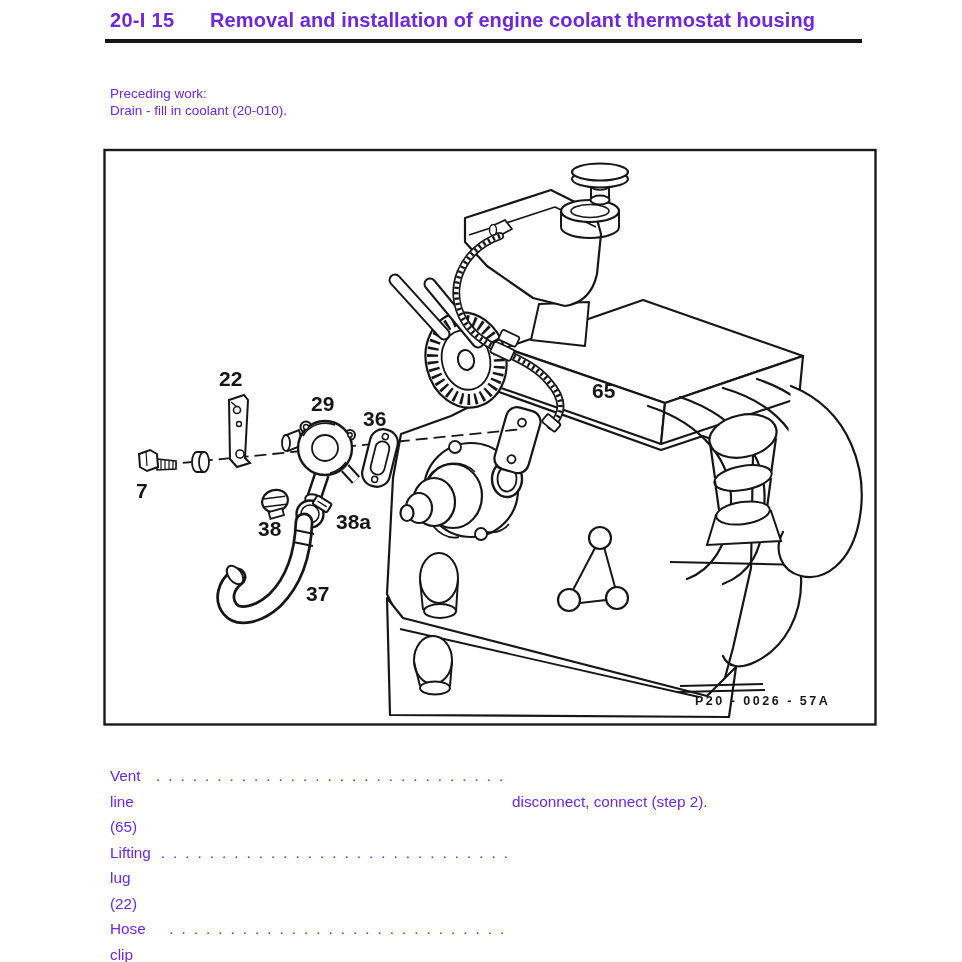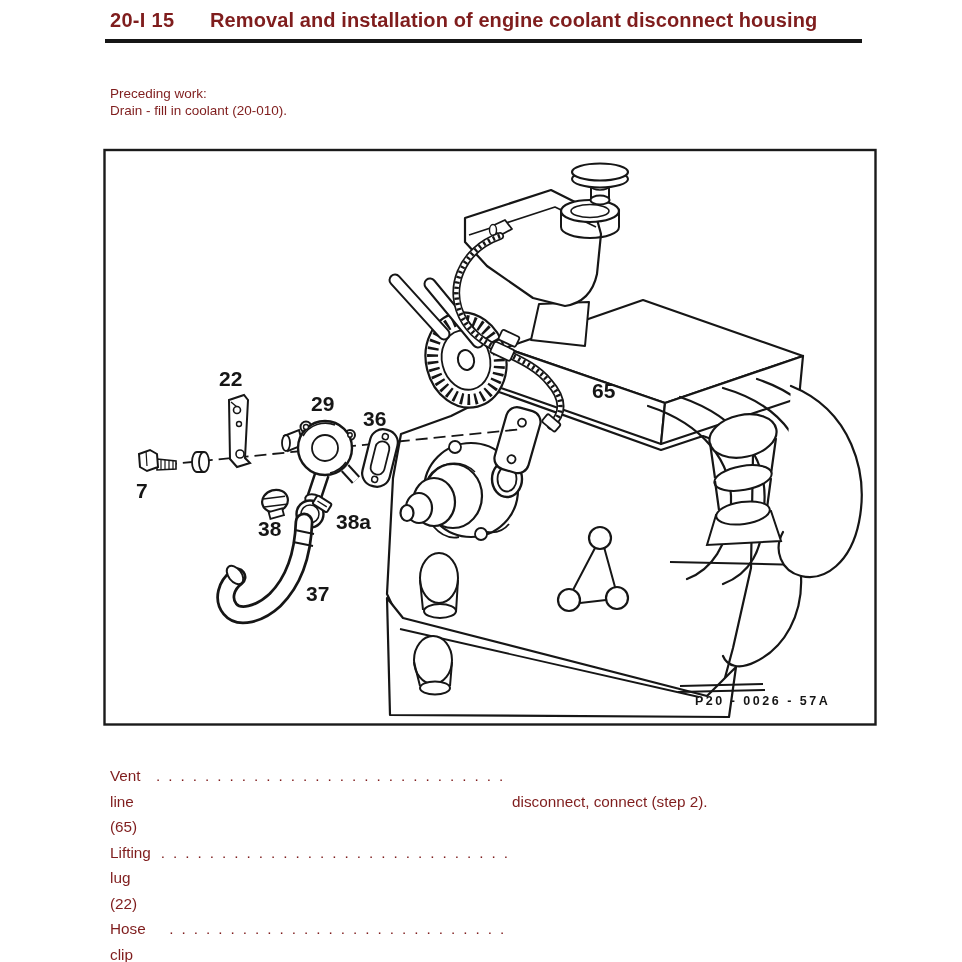--- a/index.html
+++ b/index.html
@@ -1,18 +1,18 @@
 <!DOCTYPE html>
 <html><head>
 <meta charset="utf-8">
 <style>
   html,body { margin:0; padding:0; background:#ffffff; }
   .page {
     position:relative; width:962px; height:962px; background:#ffffff;
-    color:#7f1d1d; font-family:"Liberation Sans", sans-serif; overflow:hidden;
+    color:#6d28d9; font-family:"Liberation Sans", sans-serif; overflow:hidden;
   }
   
   .hdr { position:absolute; left:110px; top:9px; display:flex; align-items:baseline; }
   .hdr .code { font-weight:bold; font-size:20px; flex:0 0 100px; letter-spacing:.3px; }
   .hdr .title { font-weight:bold; font-size:20px; margin:0; letter-spacing:.1px; }
   .rule { position:absolute; left:105px; top:39px; width:757px; height:3.5px; background:#161616; }
   
   .preceding { position:absolute; left:110px; top:55px; font-size:13.5px; line-height:17px;margin-top:30px; }
   
   .figure { position:absolute; left:103px; top:148px; width:775px; height:580px; margin:0; }
@@ -27,21 +27,21 @@
   .cell-instr { flex:1 1 auto; max-width:350px; }
   .ink { stroke:#161616; }
 </style>
 </head>
 <body>
 
 <div class="page">
 
   <div class="hdr">
     <span class="code">20-I 15</span>
-    <h1 class="title">Removal and installation of engine coolant disconnect housing</h1>
+    <h1 class="title">Removal and installation of engine coolant thermostat housing</h1>
   </div>
   <div class="rule"></div>
 
   <div class="preceding">
     <div>Preceding work:</div>
     <div>Drain - fill in coolant (20-010).</div>
   </div>
 
   <figure class="figure">
     <svg viewBox="0 0 775 580" width="775" height="580">

